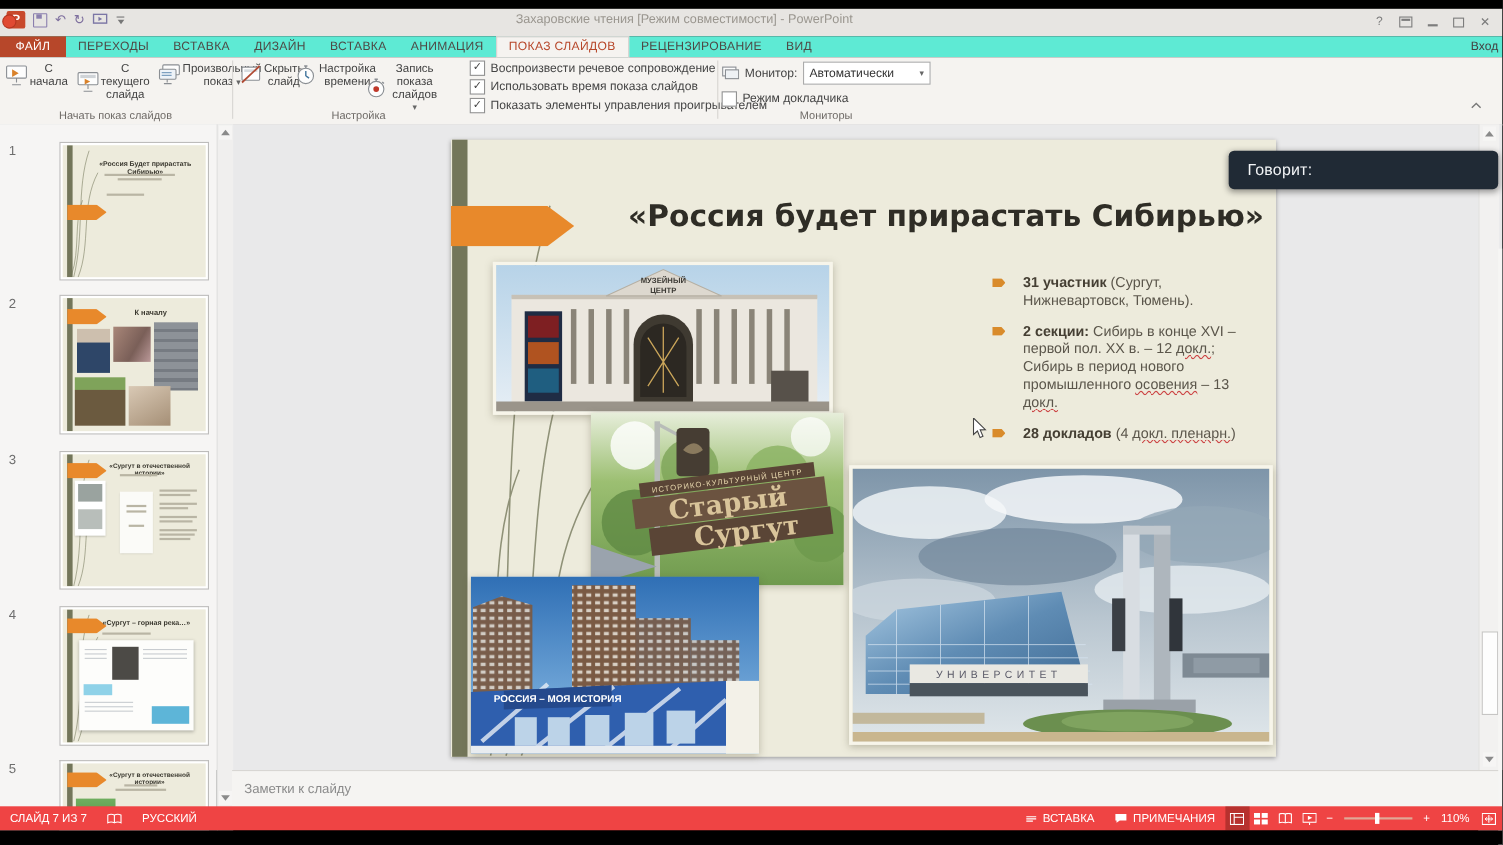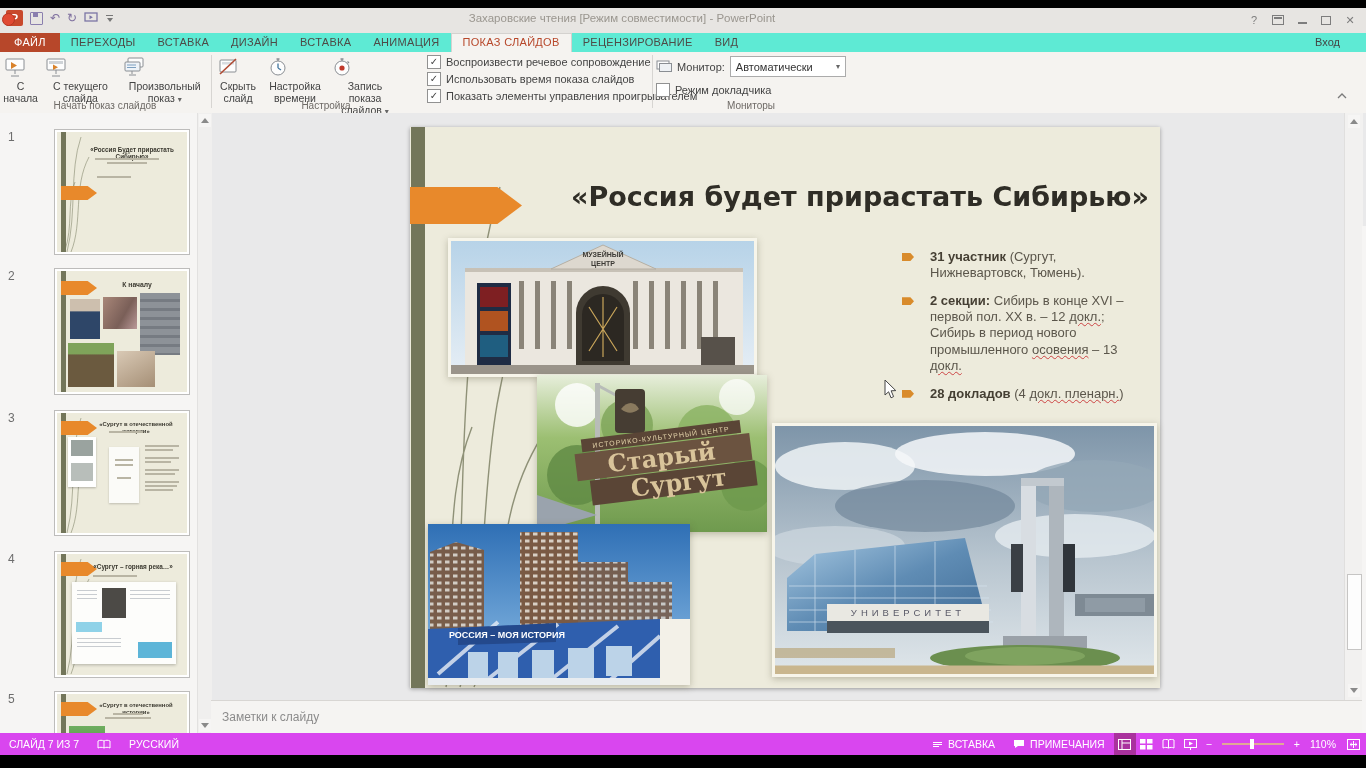--- a/index.html
+++ b/index.html
@@ -28,28 +28,28 @@
   .restico{width:8px;height:7px;border:1.2px solid #7d7d7d;position:relative;background:#e7e5e2;}
   .restico::before{content:"";position:absolute;left:2px;top:-4px;width:8px;height:7px;border:1.2px solid #7d7d7d;z-index:-1;}
   .ribico{width:10px;height:8px;border:1.2px solid #7d7d7d;position:relative;}
   .ribico::after{content:"";position:absolute;left:1px;top:1px;width:8px;height:2px;background:#7d7d7d;}
 
   
   .tabrow{top:33px;height:19px;background:#5eead4;display:flex;align-items:stretch;font-size:11px;}
   .ftab{background:#b7472a;color:#fff;padding:3px 14px 0;letter-spacing:.3px;}
   .tab{color:#4e4a46;padding:3px 11px 0;letter-spacing:.3px;}
   .tab.active{background:#f5f3f0;color:#b7472a;border:1px solid #d4d2cf;border-bottom:none;padding-top:2px;}
-  .signin{position:absolute;right:26px;top:36px;font-size:11px;color:#444;}
+  .signin{position:absolute;right:4px;top:36px;font-size:11px;color:#444;}
 
   
   .ribbon{top:52px;height:61px;background:#f5f3f0;border-bottom:1px solid #d2d0cd;}
   .rgroup{position:absolute;top:0;height:60px;}
   .rgrouplabel{position:absolute;bottom:1px;left:0;right:0;text-align:center;font-size:10px;color:#6e6a66;}
   .rbtns{position:absolute;top:2px;left:0;display:flex;align-items:flex-start;}
-  .rbtn{display:flex;flex-direction:column;align-items:flex-start;padding:1px 3px;}
+  .rbtn{display:flex;flex-direction:row;align-items:center;padding:1px 3px;}
   .ricon{height:24px;display:flex;align-items:flex-end;}
   .rlabel{font-size:10.5px;color:#444;text-align:center;line-height:1.12;margin-top:2px;}
   .arrow{font-size:8px;color:#666;}
   .gsep{position:absolute;top:3px;width:1px;height:53px;background:#d7d5d2;}
   .cbcol{position:absolute;left:214px;top:3px;display:flex;flex-direction:column;gap:3px;}
   .cbrow{display:flex;align-items:center;gap:5px;}
   .cbox{width:12px;height:12px;background:#fff;border:1px solid #919191;display:flex;align-items:center;justify-content:center;
         font-size:10px;color:#444;line-height:1;}
   .cblabel{font-size:11px;color:#444;white-space:nowrap;}
   .monrow{display:flex;align-items:center;gap:5px;margin:4px 0 6px;}
@@ -94,21 +94,21 @@
 
   
   .vscroll{position:absolute;left:1344px;top:0;width:18px;height:642px;background:#f2f1f0;border-left:1px solid #e0dfde;}
   .vthumb{position:absolute;left:2px;top:461px;width:13px;height:74px;background:#fdfdfd;border:1px solid #c6c5c4;}
   .chev{display:block;margin:2px auto;width:8px;height:5px;}
   .navbtn{position:absolute;left:0;width:18px;height:16px;display:flex;flex-direction:column;justify-content:center;}
 
   
   .notesbar{top:700px;height:33px;background:#f5f4f2;border-top:1px solid #d8d6d3;left:211px;right:4px;}
   .notesph{position:absolute;left:11px;top:9px;font-size:12px;color:#8b8b8b;}
-  .statusbar{top:733px;height:22px;background:#d946ef;display:flex;align-items:center;color:#fff;font-size:10.5px;}
+  .statusbar{top:733px;height:22px;background:#ef4444;display:flex;align-items:center;color:#fff;font-size:10.5px;}
   .sitem{display:flex;align-items:center;gap:5px;padding:0 9px;height:100%;}
   .sright{margin-left:auto;display:flex;align-items:center;height:100%;}
   .viewbtn{width:22px;height:100%;display:flex;align-items:center;justify-content:center;}
   .viewbtn.active{background:rgba(80,15,5,.35);}
   .zoomtrack{position:relative;width:62px;height:2px;background:#e0a896;margin:0 6px;}
   .zoomknob{position:absolute;left:28px;top:-4px;width:4px;height:10px;background:#fff;}
   .blackstrip-top{top:0;height:8px;background:#000;}
   .blackstrip-bot{top:755px;height:13px;background:#000;}
   .rightedge{position:absolute;left:1362px;top:113px;width:4px;height:642px;background:#f6f5f4;}
 
@@ -677,18 +677,21 @@
             <rect x=".5" y=".5" width="12" height="10" fill="none" stroke="#fff"></rect>
             <path d="M3 5.5h7M6.5 2v7" stroke="#fff"></path>
             <path d="M3 5.5l2-1.7M3 5.5l2 1.7M10 5.5l-2-1.7M10 5.5l-2 1.7" stroke="#fff" stroke-width=".8"></path>
           </svg>
       </span>
     </span>
   </div>
 
   <div class="band blackstrip-bot"></div>
 
+  <div class="speakbox">
+    <span>Говорит:</span>
+  </div>
 
   <svg style="position:absolute;left:884px;top:380px;" width="14" height="20" viewBox="0 0 14 20">
     <polygon points="1,0 1,15 4.6,11.8 7,17.8 9.6,16.6 7.1,10.8 11.8,10.6" fill="#fff" stroke="#444" stroke-width="1"></polygon>
   </svg>
 
 </div>
 
 </body></html>

